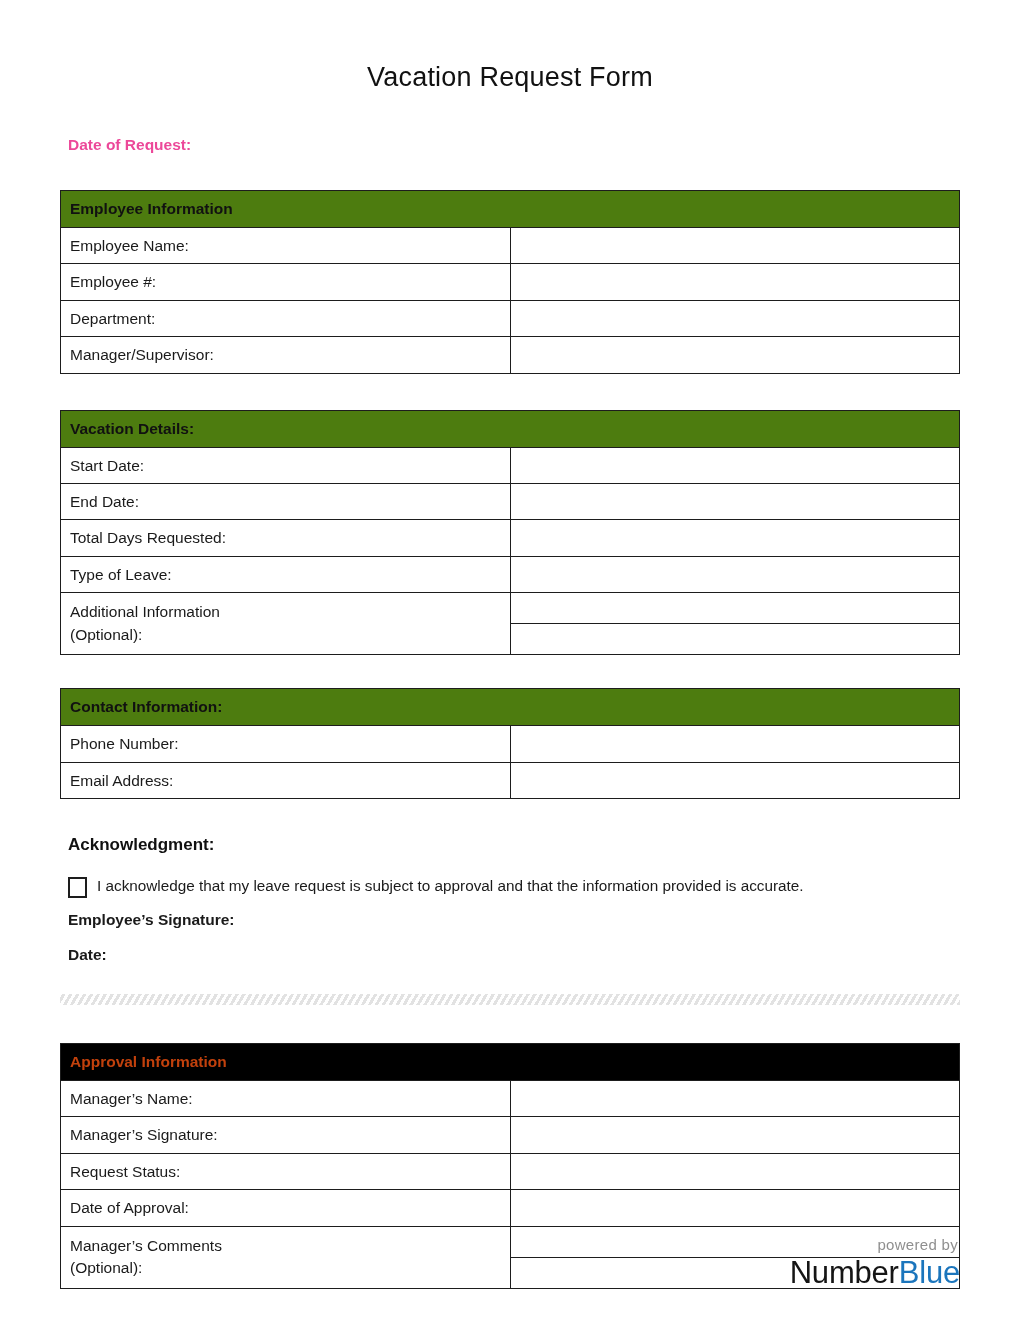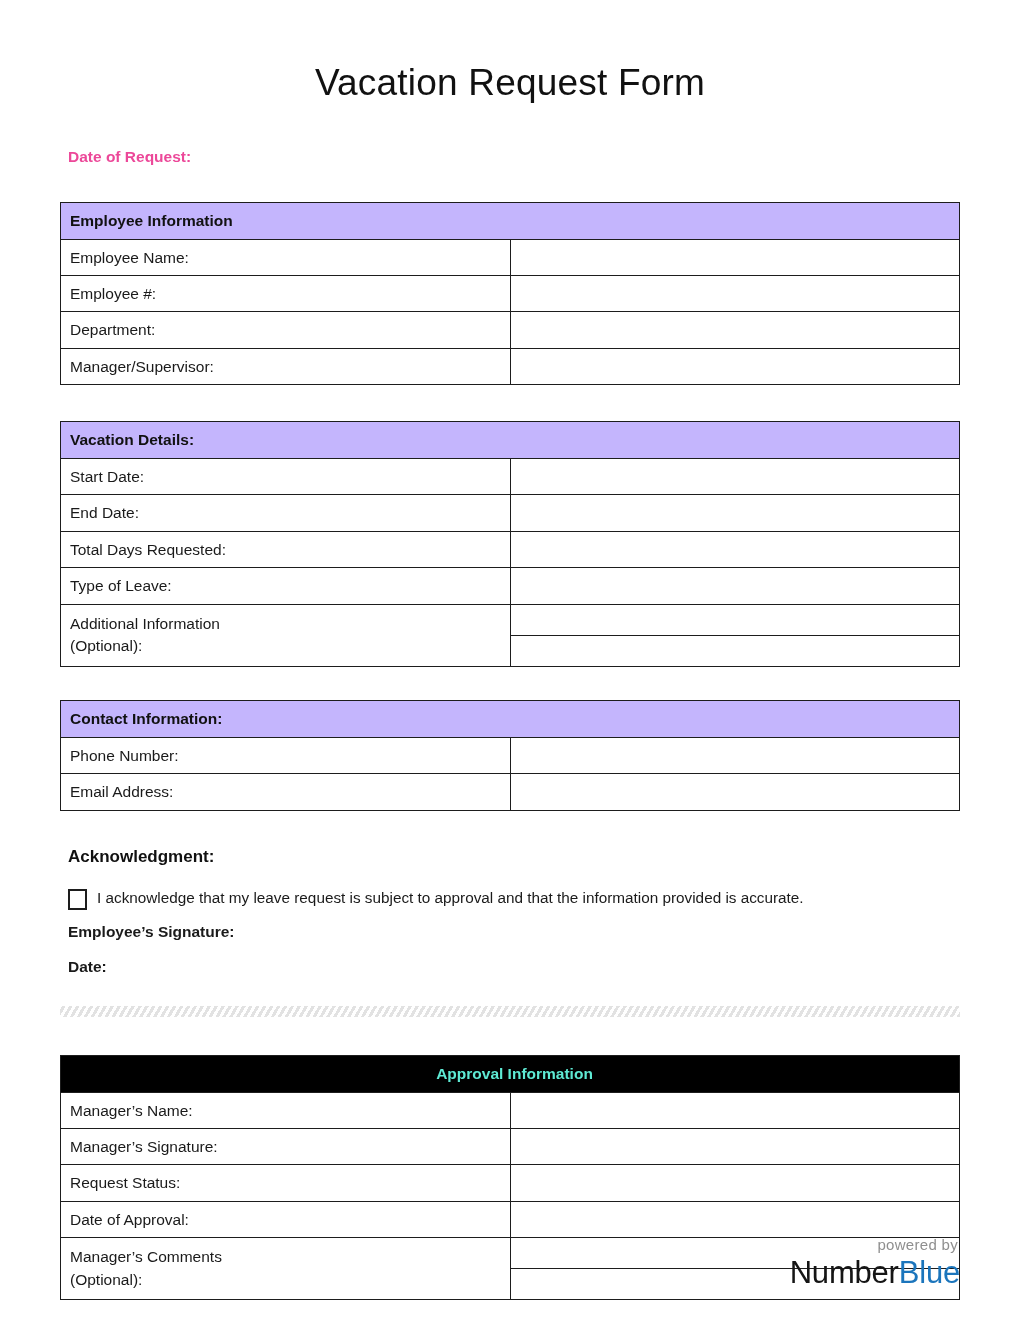--- a/index.html
+++ b/index.html
@@ -20,21 +20,21 @@
   .page {
     position: relative;
     width: 1020px;
     height: 1320px;
     box-sizing: border-box;
   }
 
   
   .form-title {
     text-align: center;
-    font-size: 37px;
+    font-size: 27px;
     font-weight: 400;
     letter-spacing: 0.2px;
     color: #111111;
     margin: 0;
     padding-top: 62px;
     line-height: 1.15;
   }
 
   
   .date-of-request {
@@ -55,31 +55,30 @@
     background: #ffffff;
   }
   .form-table td,
   .form-table th {
     border: 1.2px solid #1d1d1d;
     padding: 0;
     vertical-align: middle;
   }
 
   .section-head td {
-    background: #c4b5fd;
+    background: #4d7c0f;
     font-weight: bold;
     font-size: 15.5px;
     padding: 9px 0 9px 9px;
     color: #111111;
     text-align: left;
   }
   .section-head.dark td {
     background: #000000;
-    color: #5eead4;
-    text-align: center;
+    color: #c2410c;
   }
 
   .label-cell {
     width: 217px;
     padding: 7px 0 7px 9px !important;
     font-weight: 400;
     color: #1a1a1a;
     line-height: 1.38;
   }
   .value-cell {

